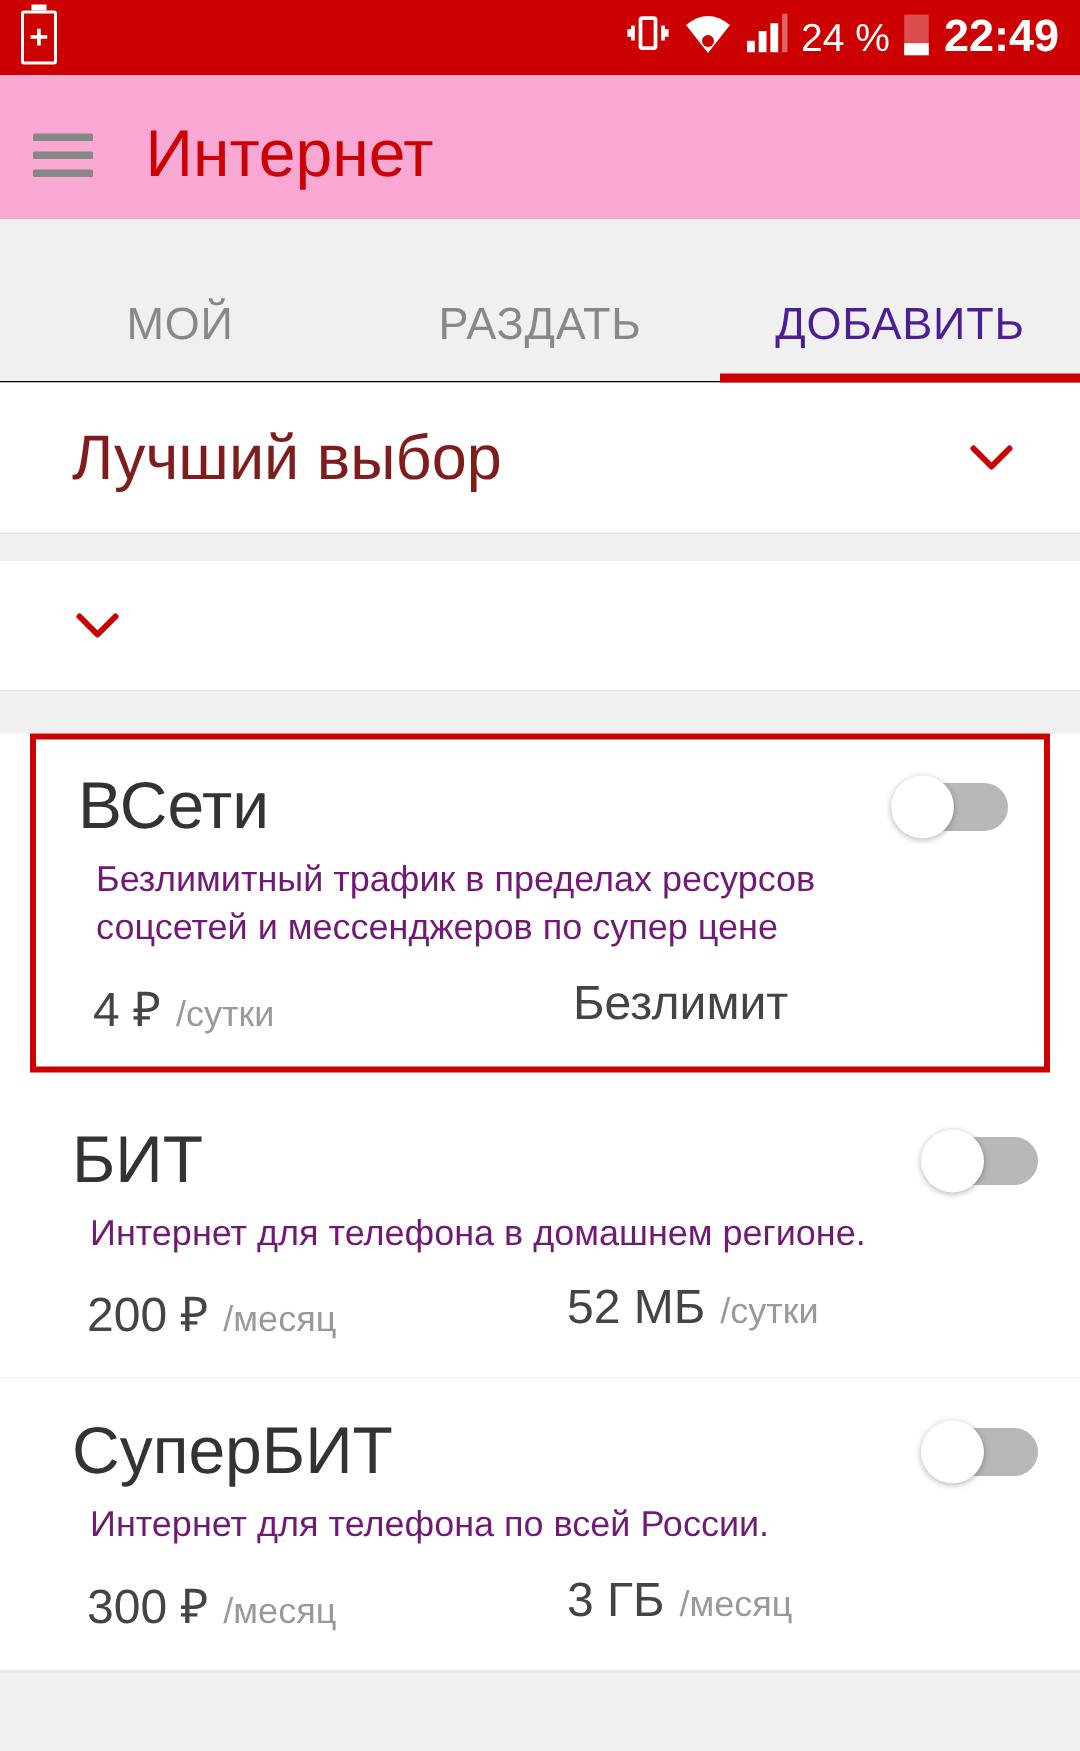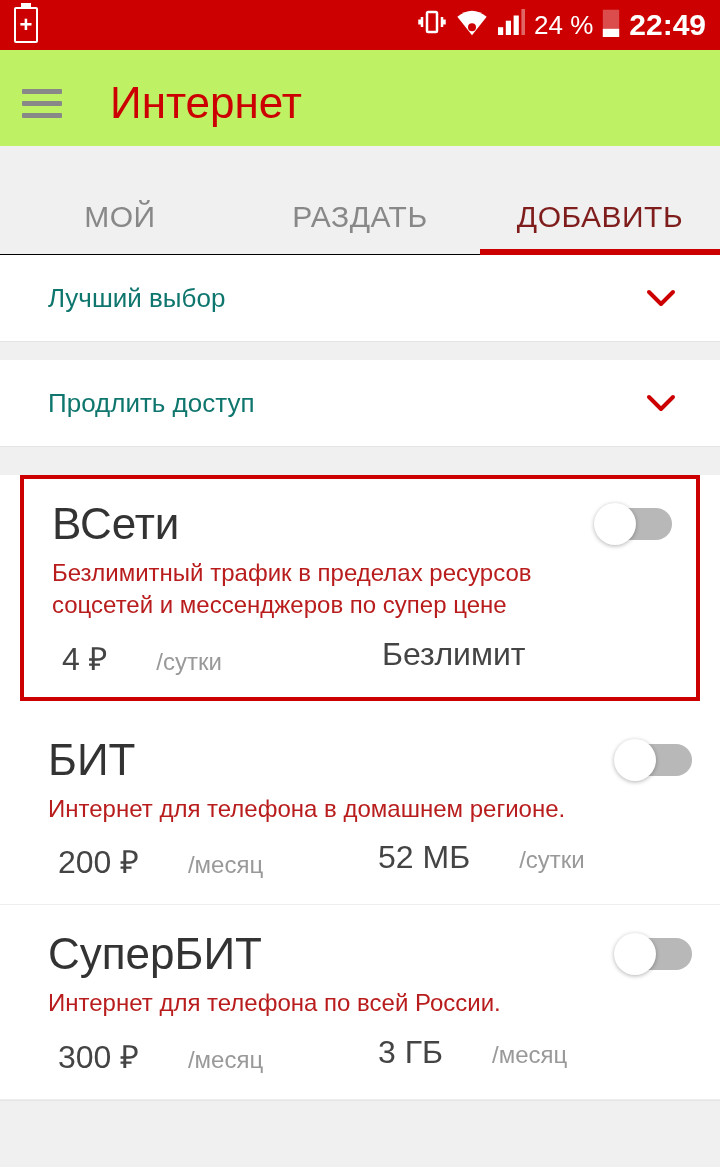--- a/index.html
+++ b/index.html
@@ -6,54 +6,54 @@
   html, body { width: 720px; height: 1167px; font-family: Arial, Helvetica, sans-serif; background: #f0f0f0; overflow: hidden; }
   
   
   .status-bar { background: #cc0000; height: 50px; display: flex; align-items: center; justify-content: space-between; padding: 0 14px; color: #fff; }
   .status-left { display: flex; align-items: center; }
   .status-right { display: flex; align-items: center; gap: 9px; font-size: 28px; font-weight: 500; }
   .status-right .pct { font-size: 26px; }
   .status-right .time { font-size: 30px; font-weight: 600; }
   
   
-  .app-header { background: #bef264; padding: 28px 22px 18px 22px; display: flex; align-items: center; gap: 48px; }
+  .app-header { background: #f9a8d4; padding: 28px 22px 18px 22px; display: flex; align-items: center; gap: 35px; }
   .hamburger { display: flex; flex-direction: column; gap: 7px; cursor: pointer; }
   .hamburger span { width: 40px; height: 5px; background: #888; border-radius: 1px; }
   .app-title { color: #cc0000; font-size: 44px; font-weight: 400; }
   
   
   .tabs { display: flex; background: #f0f0f0; border-bottom: 1px solid #000000; margin-top: 30px; }
   .tab { flex: 1; text-align: center; padding: 24px 0 20px 0; font-size: 30px; color: #888; cursor: pointer; position: relative; letter-spacing: 0.5px; }
-  .tab.active { color: #7f1d1d; }
+  .tab.active { color: #4c1d95; }
   .tab.active::after { content: ""; position: absolute; bottom: -1px; left: 0; right: 0; height: 6px; background: #cc0000; }
   
   
   .section { background: #fff; border-bottom: 1px solid #e5e5e5; }
   .section-header { display: flex; align-items: center; justify-content: space-between; padding: 26px 42px 26px 48px; cursor: pointer; }
-  .section-header .label { font-size: 26px; color: #0f766e; font-weight: 300; }
+  .section-header .label { font-size: 42px; color: #7f1d1d; font-weight: 300; }
   .section-gap { height: 18px; background: #f0f0f0; }
   
   .chev { width: 34px; height: 34px; display:flex; align-items:center; justify-content:center; }
   .chev svg { width: 30px; height: 20px; }
   .chev.down svg { stroke: #cc0000; }
   .chev.up svg { stroke: #888; }
   
   
   .card { background: #fff; padding: 24px 28px 22px 48px; border-bottom: 1px solid #eee; position: relative; }
   .card.highlight { border: 4px solid #cc0000; margin: 10px 20px 0 20px; padding: 20px 24px 18px 28px; }
   .card-title-row { display: flex; align-items: center; justify-content: space-between; }
   .card-title { font-size: 44px; color: #333; font-weight: 400; }
-  .card-desc { font-size: 24px; color: #b91c1c; margin-top: 8px; line-height: 1.35; font-weight: 300; max-width: 560px; }
+  .card-desc { font-size: 24px; color: #701a75; margin-top: 8px; line-height: 1.35; font-weight: 300; max-width: 560px; margin-left: 12px; }
   .card-meta { display: flex; margin-top: 14px; gap: 0; }
   .meta-item { display: flex; align-items: baseline; gap: 10px; }
   .meta-item:first-child { width: 320px; }
   .meta-icon { color: #888; }
   .meta-value { font-size: 32px; color: #444; }
-  .meta-unit { font-size: 24px; color: #999; margin-left: 39px; }
+  .meta-unit { font-size: 24px; color: #999; }
   
   
   .toggle { width: 76px; height: 32px; background: #b8b8b8; border-radius: 16px; position: relative; cursor: pointer; flex-shrink: 0; }
   .toggle .knob { width: 42px; height: 42px; background: #fff; border-radius: 50%; position: absolute; top: -5px; left: -2px; box-shadow: 0 1px 4px rgba(0,0,0,0.3); }
   
   .section-body { background:#fff; }
 </style>
 </head>
 <body>
 
@@ -119,21 +119,20 @@
       <svg viewBox="0 0 30 18" fill="none" stroke-width="4" stroke-linecap="round" stroke-linejoin="round">
           <path d="M3 3 L15 15 L27 3"></path>
         </svg>
     </span>
   </div>
 </div>
 <div class="section-gap"></div>
 
 <div class="section">
   <div class="section-header">
-    <span class="label">Продлить доступ</span>
     <span class="chev down">
       <svg viewBox="0 0 30 18" fill="none" stroke-width="4" stroke-linecap="round" stroke-linejoin="round">
           <path d="M3 3 L15 15 L27 3"></path>
         </svg>
     </span>
   </div>
 </div>
 <div class="section-gap"></div>
 
 <div class="section">

